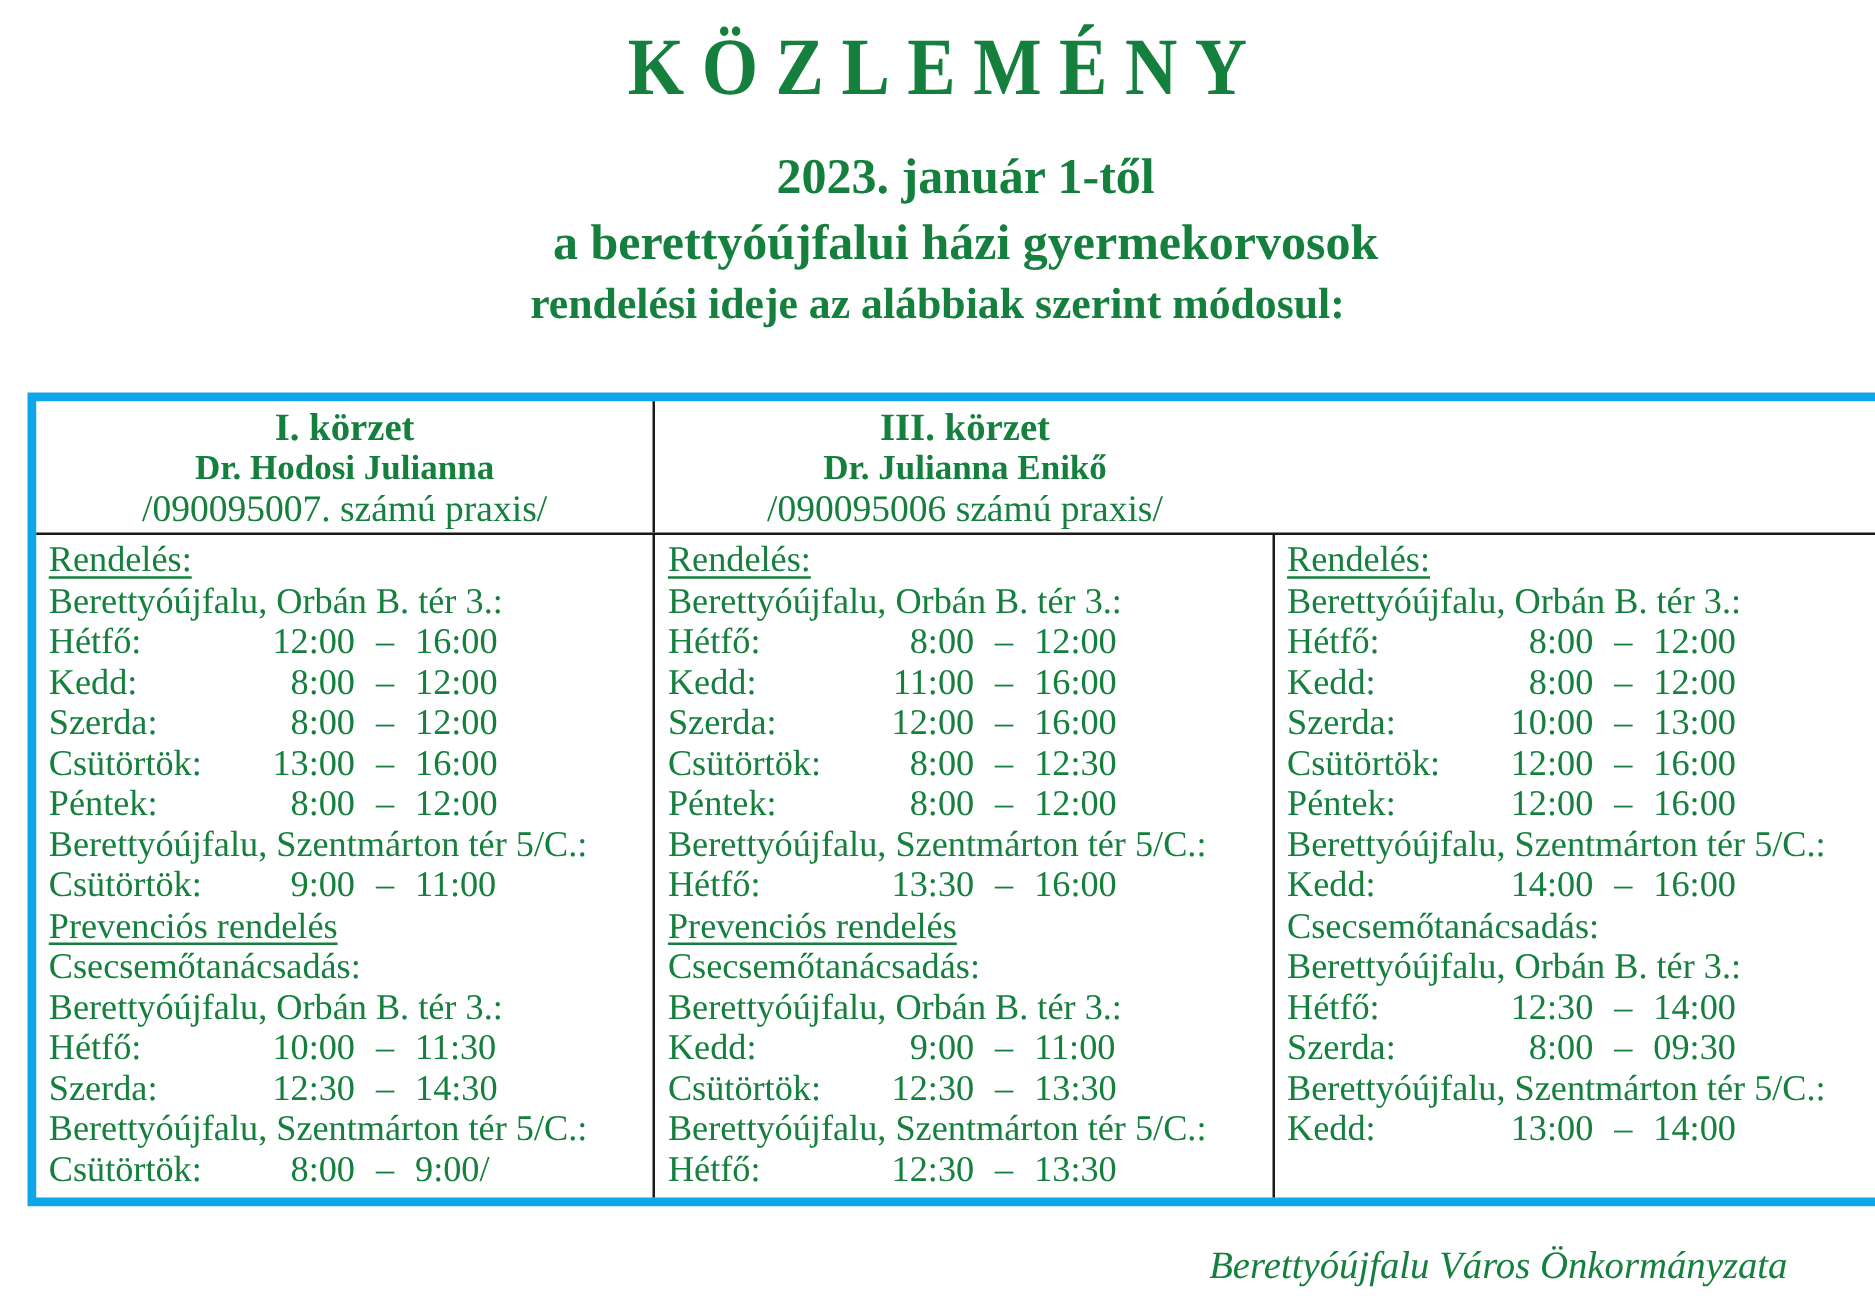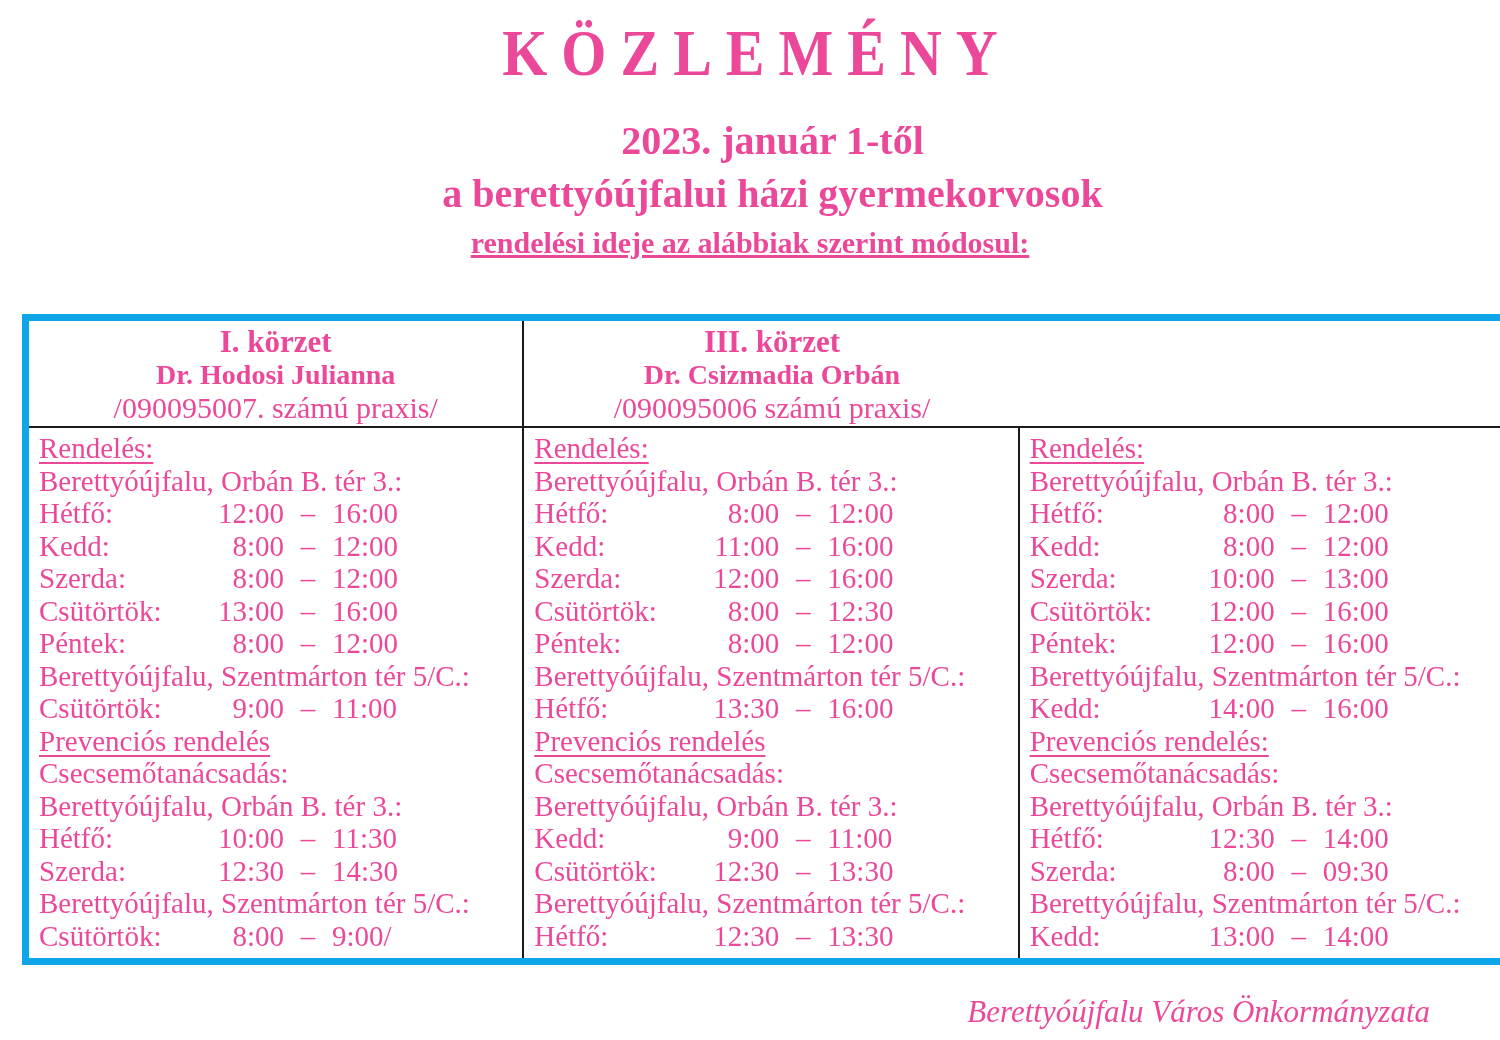--- a/index.html
+++ b/index.html
@@ -1,35 +1,35 @@
 <!DOCTYPE html>
 <html><head>
 <meta charset="utf-8">
 <style>
   html,body{margin:0;padding:0;background:#fff;}
   .page{
     position:relative;
     width:1500px;height:1040px;
-    background:#ffffff;color:#ec4899;
+    background:#ffffff;color:#15803d;
     font-family:"Liberation Serif", serif;
     overflow:hidden;
   }
   .title{
     position:absolute;top:16px;left:0;width:100%;
     text-align:center;font-weight:700;font-size:58px;
     letter-spacing:14px;padding-left:14px;box-sizing:border-box;
     transform:scaleY(1.12);transform-origin:top center;
     white-space:nowrap;
   }
   .subtitle{
     position:absolute;top:114px;left:0;width:100%;
     text-align:center;font-weight:700;
   }
   .sub-big{font-size:40px;line-height:53px;margin-left:45px;}
-  .sub-small{font-size:30px;line-height:46px;text-decoration:underline;}
+  .sub-small{font-size:35px;line-height:46px;}
   .tbl{
     position:absolute;left:22px;top:314px;width:1500px;
     border:7px solid #0ea5e9;box-sizing:border-box;
     background:#fff;
   }
   .tbl-header{display:flex;border-bottom:2px solid #1a1a1a;}
   .tbl-body{display:flex;}
   .hcell,.bcell{width:33.333%;box-sizing:border-box;flex:0 0 33.333%;}
   .hcell:not(:last-child),.bcell:not(:last-child){border-right:2px solid #1a1a1a;}
   .hcell{text-align:center;padding:4px 2px 2px 2px;}
@@ -64,21 +64,21 @@
 
   <div class="tbl">
     <div class="tbl-header" id="tbl-header">
         <div class="hcell">
           <div class="h-district">I. körzet</div>
           <div class="h-doctor">Dr. Hodosi Julianna</div>
           <div class="h-praxis">/090095007. számú praxis/</div>
         </div>
         <div class="hcell">
           <div class="h-district">III. körzet</div>
-          <div class="h-doctor">Dr. Csizmadia Orbán</div>
+          <div class="h-doctor">Dr. Julianna Enikő</div>
           <div class="h-praxis">/090095006 számú praxis/</div>
         </div>
       </div>
     <div class="tbl-body" id="tbl-body">
         <div class="bcell">
           <div class="line"><span class="u">Rendelés:</span></div>
           <div class="line">Berettyóújfalu, Orbán B. tér 3.:</div>
           <div class="line row-time">
             <span class="rt-day">Hétfő:</span>
             <span class="rt-start">12:00</span>
@@ -235,21 +235,20 @@
             <span class="rt-dash">–</span>
             <span class="rt-end">16:00</span>
           </div>
           <div class="line">Berettyóújfalu, Szentmárton tér 5/C.:</div>
           <div class="line row-time">
             <span class="rt-day">Kedd:</span>
             <span class="rt-start">14:00</span>
             <span class="rt-dash">–</span>
             <span class="rt-end">16:00</span>
           </div>
-          <div class="line"><span class="u">Prevenciós rendelés:</span></div>
           <div class="line">Csecsemőtanácsadás:</div>
           <div class="line">Berettyóújfalu, Orbán B. tér 3.:</div>
           <div class="line row-time">
             <span class="rt-day">Hétfő:</span>
             <span class="rt-start">12:30</span>
             <span class="rt-dash">–</span>
             <span class="rt-end">14:00</span>
           </div>
           <div class="line row-time">
             <span class="rt-day">Szerda:</span>

